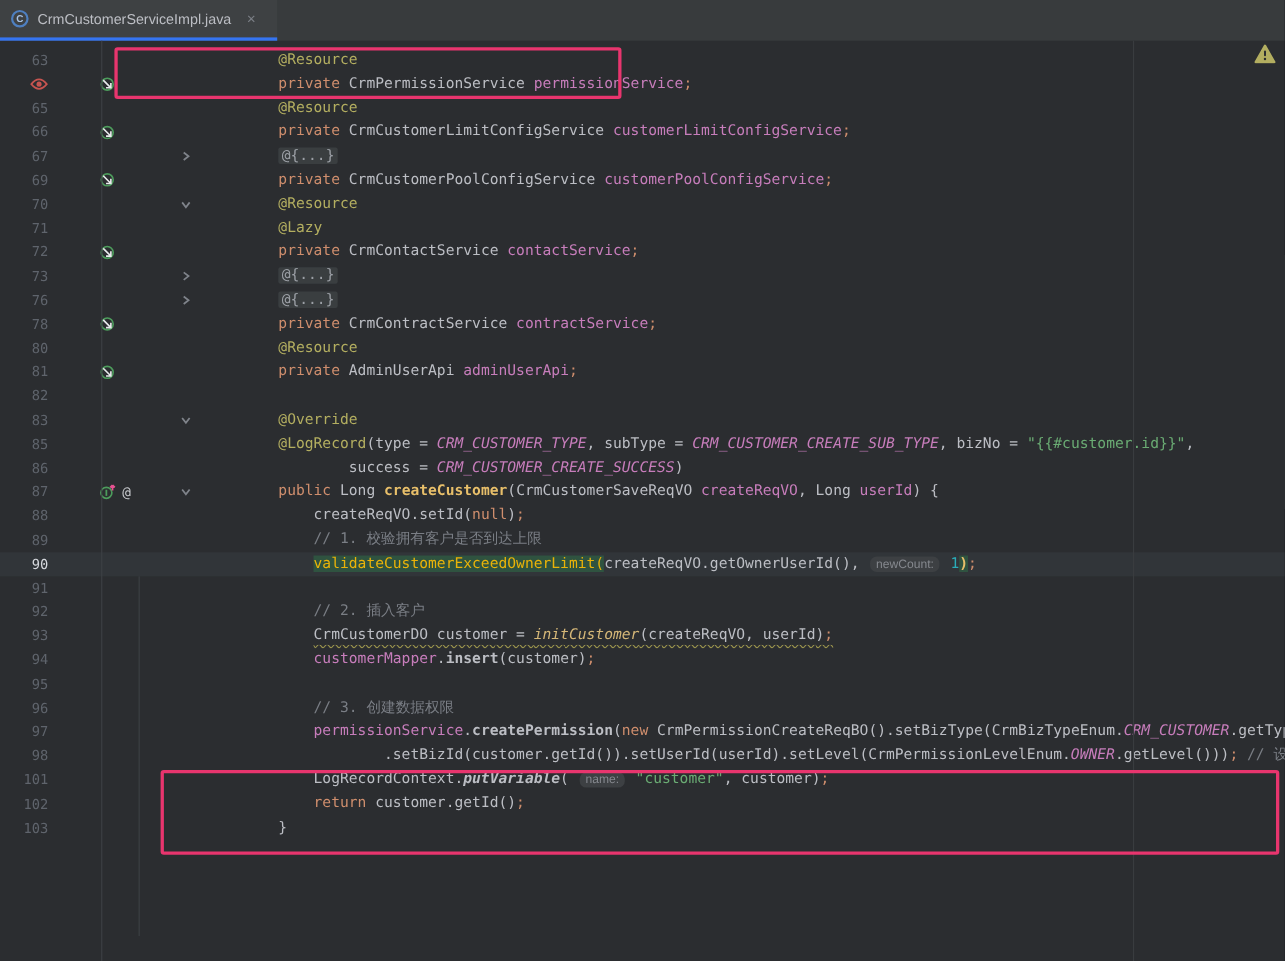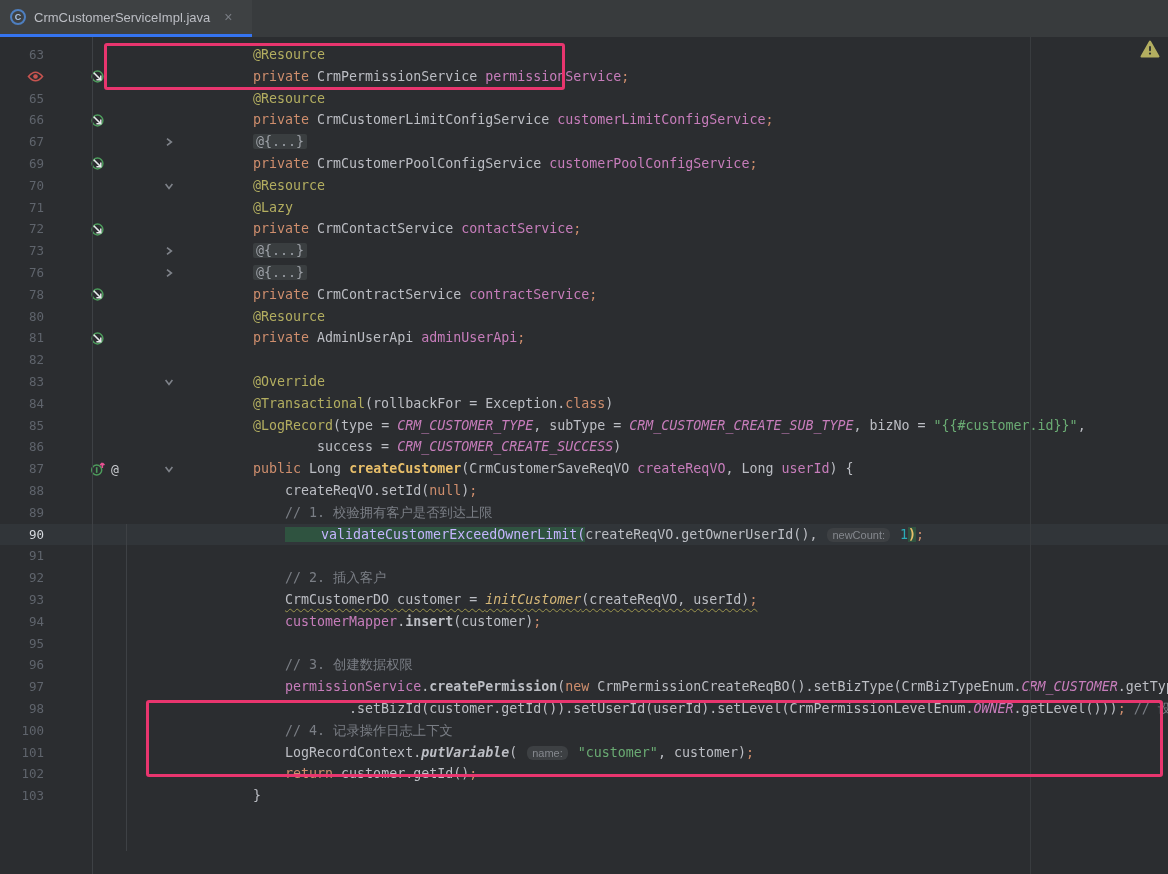--- a/index.html
+++ b/index.html
@@ -32,21 +32,21 @@
   .prm{color:#C77DBB;}
   .cst{color:#C77DBB;font-style:italic;}
   .str{color:#6AAB73;}
   .num{color:#2AACB8;}
   .cmt{color:#7A7E85;}
   .mdecl{color:#E8BF6A;font-weight:bold;}
   .msta{color:#D5B778;font-style:italic;}
   .mput{color:#BCBEC4;font-style:italic;font-weight:600;}
   .mb{color:#BCBEC4;font-weight:600;}
   .sem{color:#CF8E6D;}
-  .hl{background:#2F5340;color:#c4b5fd;padding-left:36px;}
+  .hl{background:#2F5340;color:#eab308;}
   .hlY{background:#2F5340;color:#E8BF6A;font-weight:600;}
   .warn{text-decoration:underline wavy #9C954D;text-decoration-thickness:1px;text-underline-offset:4px;}
   .hint{background:#3D4043;color:#85888E;border-radius:6px;font-size:11px;line-height:15px;
         padding:1px 5px;margin:0 2px;font-family:"Liberation Sans",sans-serif;}
   .fold-pill{background:#3A3E40;color:#9CA0A6;border-radius:2px;padding:0 3px;}
   
   .gutter-sep{position:absolute;left:92px;top:37px;width:1px;height:837px;background:#3E4145;}
   .wrap-guide{position:absolute;left:1030px;top:37px;width:1px;height:837px;background:#393C3F;}
   .indent-guide{position:absolute;left:126px;width:1px;background:#3E4145;}
   .anno-box{position:absolute;border:3px solid #E8356E;border-radius:3px;box-sizing:border-box;pointer-events:none;}
@@ -107,21 +107,20 @@
               </svg></span></span><span class="gfold"></span><span class="ct">    <span class="kw">private</span><span class="def"> CrmContractService </span><span class="fld">contractService</span><span class="sem">;</span></span></div>
         <div class="row"><span class="gnum">80</span><span class="gicons"></span><span class="gfold"></span><span class="ct">    <span class="ann">@Resource</span></span></div>
         <div class="row"><span class="gnum">81</span><span class="gicons"><span><svg width="15" height="15" viewBox="0 0 15 15">
                 <circle cx="7.5" cy="7.5" r="5.4" fill="none" stroke="#4D9C5C" stroke-width="1.5"></circle>
                 <path d="M3.8 3.8 L10.6 10.6 M10.8 6.4 V10.8 H6.4" fill="none" stroke="#E8EAEC" stroke-width="1.5"></path>
               </svg></span></span><span class="gfold"></span><span class="ct">    <span class="kw">private</span><span class="def"> AdminUserApi </span><span class="fld">adminUserApi</span><span class="sem">;</span></span></div>
         <div class="row"><span class="gnum">82</span><span class="gicons"></span><span class="gfold"></span><span class="ct"></span></div>
         <div class="row"><span class="gnum">83</span><span class="gicons"></span><span class="gfold"><svg width="10" height="10" viewBox="0 0 10 10">
               <path d="M1.6 3 L5 7.4 L8.4 3" fill="none" stroke="#7F838A" stroke-width="1.6"></path>
             </svg></span><span class="ct">    <span class="ann">@Override</span></span></div>
-        <div class="row"><span class="gnum">84</span><span class="gicons"></span><span class="gfold"></span><span class="ct">    <span class="ann">@Transactional</span><span class="def">(rollbackFor = Exception.</span><span class="kw">class</span><span class="def">)</span></span></div>
         <div class="row"><span class="gnum">85</span><span class="gicons"></span><span class="gfold"></span><span class="ct">    <span class="ann">@LogRecord</span><span class="def">(type = </span><span class="cst">CRM_CUSTOMER_TYPE</span><span class="def">, subType = </span><span class="cst">CRM_CUSTOMER_CREATE_SUB_TYPE</span><span class="def">, bizNo = </span><span class="str">"{{#customer.id}}"</span><span class="def">,</span></span></div>
         <div class="row"><span class="gnum">86</span><span class="gicons"></span><span class="gfold"></span><span class="ct">            <span class="def">success = </span><span class="cst">CRM_CUSTOMER_CREATE_SUCCESS</span><span class="def">)</span></span></div>
         <div class="row"><span class="gnum">87</span><span class="gicons"><span><svg width="16" height="16" viewBox="0 0 16 16">
                 <circle cx="6.7" cy="9" r="5" fill="none" stroke="#4D9C5C" stroke-width="1.5"></circle>
                 <rect x="5.9" y="6.2" width="1.6" height="5.6" fill="#4D9C5C"></rect>
                 <path d="M12.3 7 V2 M12.3 2 L10.2 4.1 M12.3 2 L14.4 4.1" fill="none" stroke="#E75292" stroke-width="1.6"></path>
               </svg></span><span><svg width="16" height="16" viewBox="0 0 16 16">
                 <text x="8" y="12.5" font-size="13" fill="#C8CACE" text-anchor="middle" font-family="DejaVu Sans Mono,monospace">@</text>
               </svg></span></span><span class="gfold"><svg width="10" height="10" viewBox="0 0 10 10">
               <path d="M1.6 3 L5 7.4 L8.4 3" fill="none" stroke="#7F838A" stroke-width="1.6"></path>
@@ -130,21 +129,20 @@
         <div class="row"><span class="gnum">89</span><span class="gicons"></span><span class="gfold"></span><span class="ct">        <span class="cmt">// 1. 校验拥有客户是否到达上限</span></span></div>
         <div class="row cur"><span class="gnum">90</span><span class="gicons"></span><span class="gfold"></span><span class="ct">        <span class="hl">validateCustomerExceedOwnerLimit(</span><span class="def">createReqVO.getOwnerUserId(), </span><span class="hint">newCount:</span><span class="def"> </span><span class="num">1</span><span class="hlY">)</span><span class="sem">;</span></span></div>
         <div class="row"><span class="gnum">91</span><span class="gicons"></span><span class="gfold"></span><span class="ct"></span></div>
         <div class="row"><span class="gnum">92</span><span class="gicons"></span><span class="gfold"></span><span class="ct">        <span class="cmt">// 2. 插入客户</span></span></div>
         <div class="row"><span class="gnum">93</span><span class="gicons"></span><span class="gfold"></span><span class="ct">        <span class="def warn">CrmCustomerDO customer = </span><span class="msta warn">initCustomer</span><span class="def warn">(createReqVO, userId)</span><span class="sem warn">;</span></span></div>
         <div class="row"><span class="gnum">94</span><span class="gicons"></span><span class="gfold"></span><span class="ct">        <span class="fld">customerMapper</span><span class="def">.</span><span class="mb">insert</span><span class="def">(customer)</span><span class="sem">;</span></span></div>
         <div class="row"><span class="gnum">95</span><span class="gicons"></span><span class="gfold"></span><span class="ct"></span></div>
         <div class="row"><span class="gnum">96</span><span class="gicons"></span><span class="gfold"></span><span class="ct">        <span class="cmt">// 3. 创建数据权限</span></span></div>
         <div class="row"><span class="gnum">97</span><span class="gicons"></span><span class="gfold"></span><span class="ct">        <span class="fld">permissionService</span><span class="def">.</span><span class="mb">createPermission</span><span class="def">(</span><span class="kw">new</span><span class="def"> CrmPermissionCreateReqBO().setBizType(CrmBizTypeEnum.</span><span class="cst">CRM_CUSTOMER</span><span class="def">.getType())</span></span></div>
         <div class="row"><span class="gnum">98</span><span class="gicons"></span><span class="gfold"></span><span class="ct">                <span class="def">.setBizId(customer.getId()).setUserId(userId).setLevel(CrmPermissionLevelEnum.</span><span class="cst">OWNER</span><span class="def">.getLevel()))</span><span class="sem">;</span><span class="cmt"> // 设置当前操作的人为负责人</span></span></div>
-        <div class="row"><span class="gnum">100</span><span class="gicons"></span><span class="gfold"></span><span class="ct">        <span class="cmt">// 4. 记录操作日志上下文</span></span></div>
         <div class="row"><span class="gnum">101</span><span class="gicons"></span><span class="gfold"></span><span class="ct">        <span class="def">LogRecordContext.</span><span class="mput">putVariable</span><span class="def">( </span><span class="hint">name:</span><span class="def"> </span><span class="str">"customer"</span><span class="def">, customer)</span><span class="sem">;</span></span></div>
         <div class="row"><span class="gnum">102</span><span class="gicons"></span><span class="gfold"></span><span class="ct">        <span class="kw">return</span><span class="def"> customer.getId()</span><span class="sem">;</span></span></div>
         <div class="row"><span class="gnum">103</span><span class="gicons"></span><span class="gfold"></span><span class="ct">    <span class="def">}</span></span></div>
       </div>
   </div>
 
   <div class="gutter-sep"></div>
   <div class="wrap-guide" style="left: 1030px;"></div>
   <div class="indent-guide" style="top: 524px; height: 327px; left: 126px;"></div>
 

